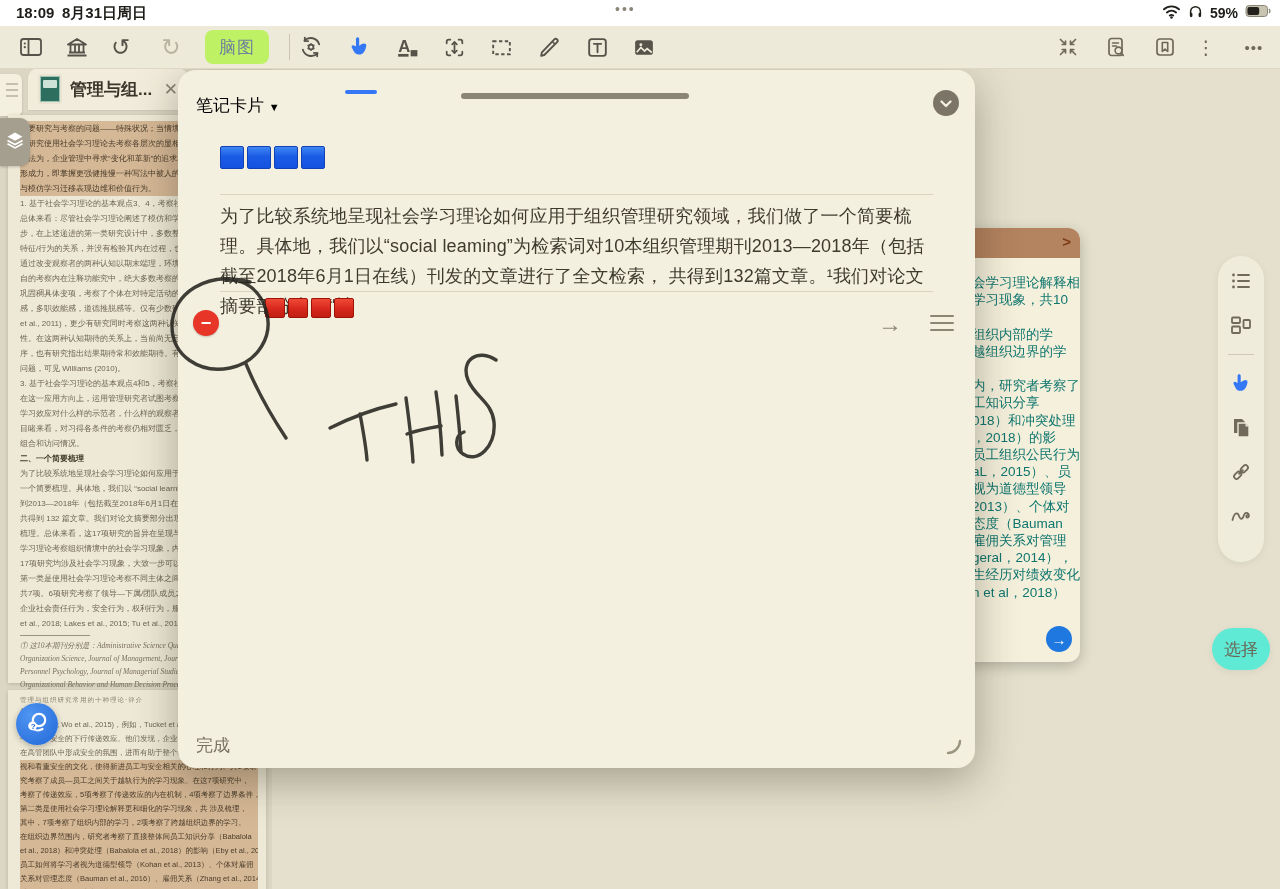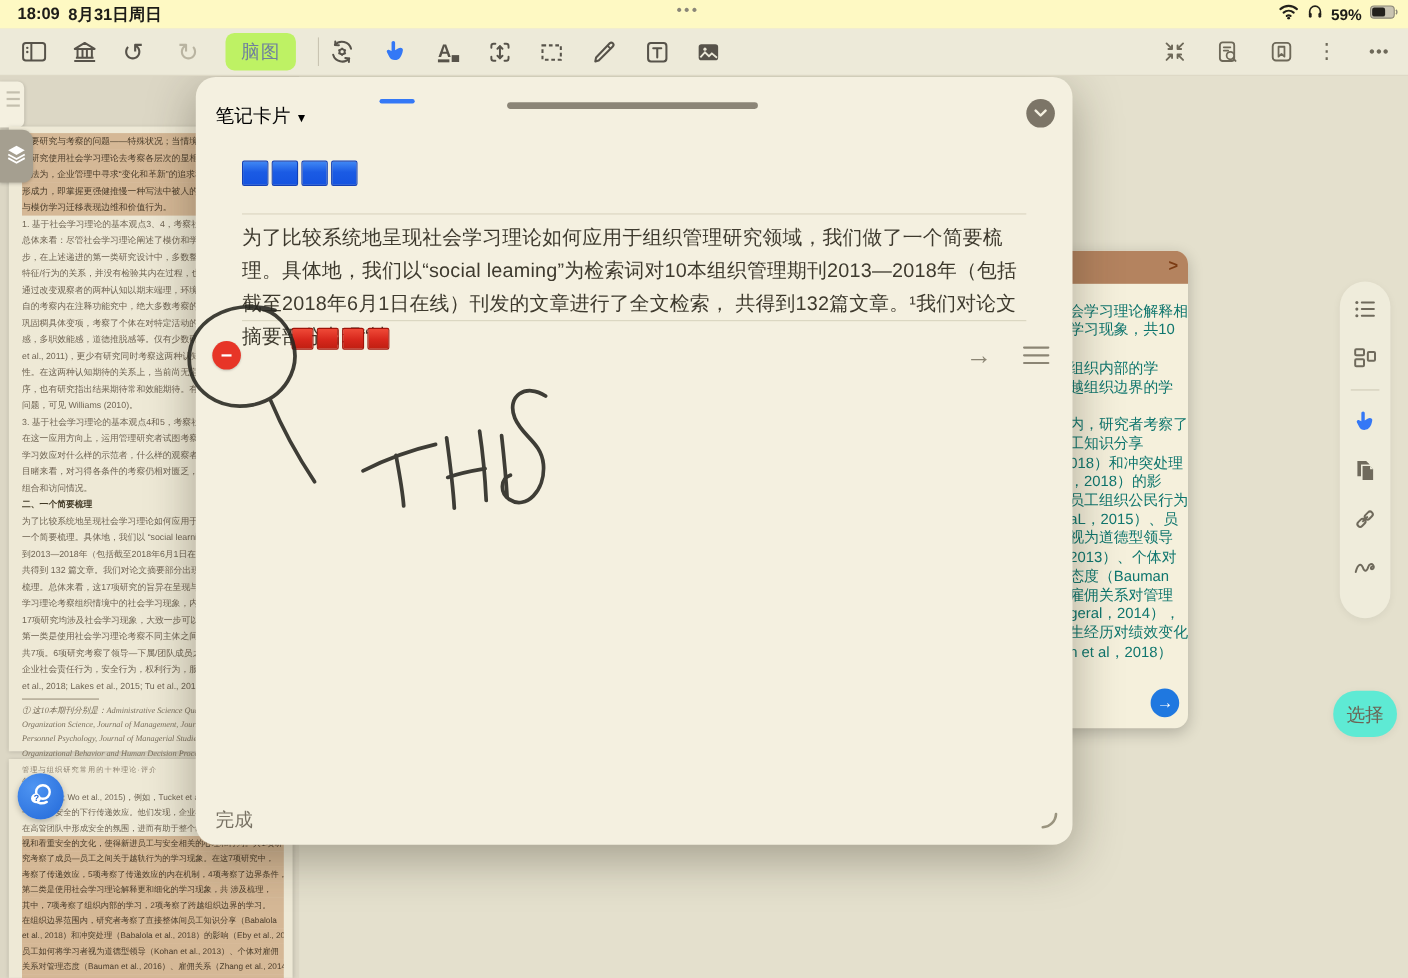--- a/index.html
+++ b/index.html
@@ -2,21 +2,21 @@
 <html><head>
 <meta charset="utf-8">
 <style>
   html,body{margin:0;padding:0;}
   body{
     width:1280px;height:889px;overflow:hidden;position:relative;
     background:#e4e0cd;font-family:"Liberation Sans","DejaVu Sans",sans-serif;
     -webkit-font-smoothing:antialiased;
   }
   
-  .statusbar{position:absolute;left:0;top:0;width:1280px;height:26px;background:#fef9c3;z-index:6;}
+  .statusbar{position:absolute;left:0;top:0;width:1280px;height:26px;background:#ffffff;z-index:6;}
   .sb-time{position:absolute;left:16px;top:4px;font-size:15px;font-weight:bold;color:#1d1c18;}
   .sb-date{position:absolute;left:62px;top:4px;font-size:15px;font-weight:bold;color:#1d1c18;}
   .sb-handle{position:absolute;left:615px;top:1px;font-size:14px;color:#8a8678;letter-spacing:2px;}
   .sb-right{position:absolute;right:8px;top:0;height:26px;display:flex;align-items:center;gap:7px;justify-content:flex-end;}
   .sb-batt-label{font-size:14px;font-weight:bold;color:#1d1c18;}
   
   .toolbar{position:absolute;left:0;top:26px;width:1280px;height:42px;background:#edead9;z-index:6;border-bottom:1px solid #ddd8c5;}
   .tb{position:absolute;top:4px;width:38px;height:34px;display:flex;align-items:center;justify-content:center;border-radius:7px;}
   .tb svg{display:block;}
   .glyphbtn{font-size:23px;color:#57534a;line-height:1;}
@@ -246,20 +246,25 @@
   <div class="tb" style="left:1235px;font-size:15px;color:#6e6959;letter-spacing:1px;">•••</div>
   <div class="active-underline"></div>
 </div>
 
 <div class="doc-panel">
   <div class="mini-sheet">
       <i></i>
       <i></i>
       <i></i>
     </div>
+  <div class="doc-tab">
+    <span class="doc-book"></span>
+    <span class="doc-tab-title">管理与组...</span>
+    <span class="doc-close">✕</span>
+  </div>
   <div class="page page1">
     <div>
         <div class="doc-line hl">主要研究与考察的问题——特殊状况；当情境结构</div>
         <div class="doc-line hl">是研究使用社会学习理论去考察各层次的显相互作用</div>
         <div class="doc-line hl">看法为，企业管理中寻求“变化和革新”的追求和体验</div>
         <div class="doc-line hl">形成力，即掌握更强健推慢一种写法中被人的重组</div>
         <div class="doc-line hl">与模仿学习迁移表现边维和价值行为。</div>
         <div class="doc-line">1. 基于社会学习理论的基本观点3、4，考察社会学</div>
         <div class="doc-line">总体来看：尽管社会学习理论阐述了模仿和学习的</div>
         <div class="doc-line">步，在上述递进的第一类研究设计中，多数整体直接地</div>

